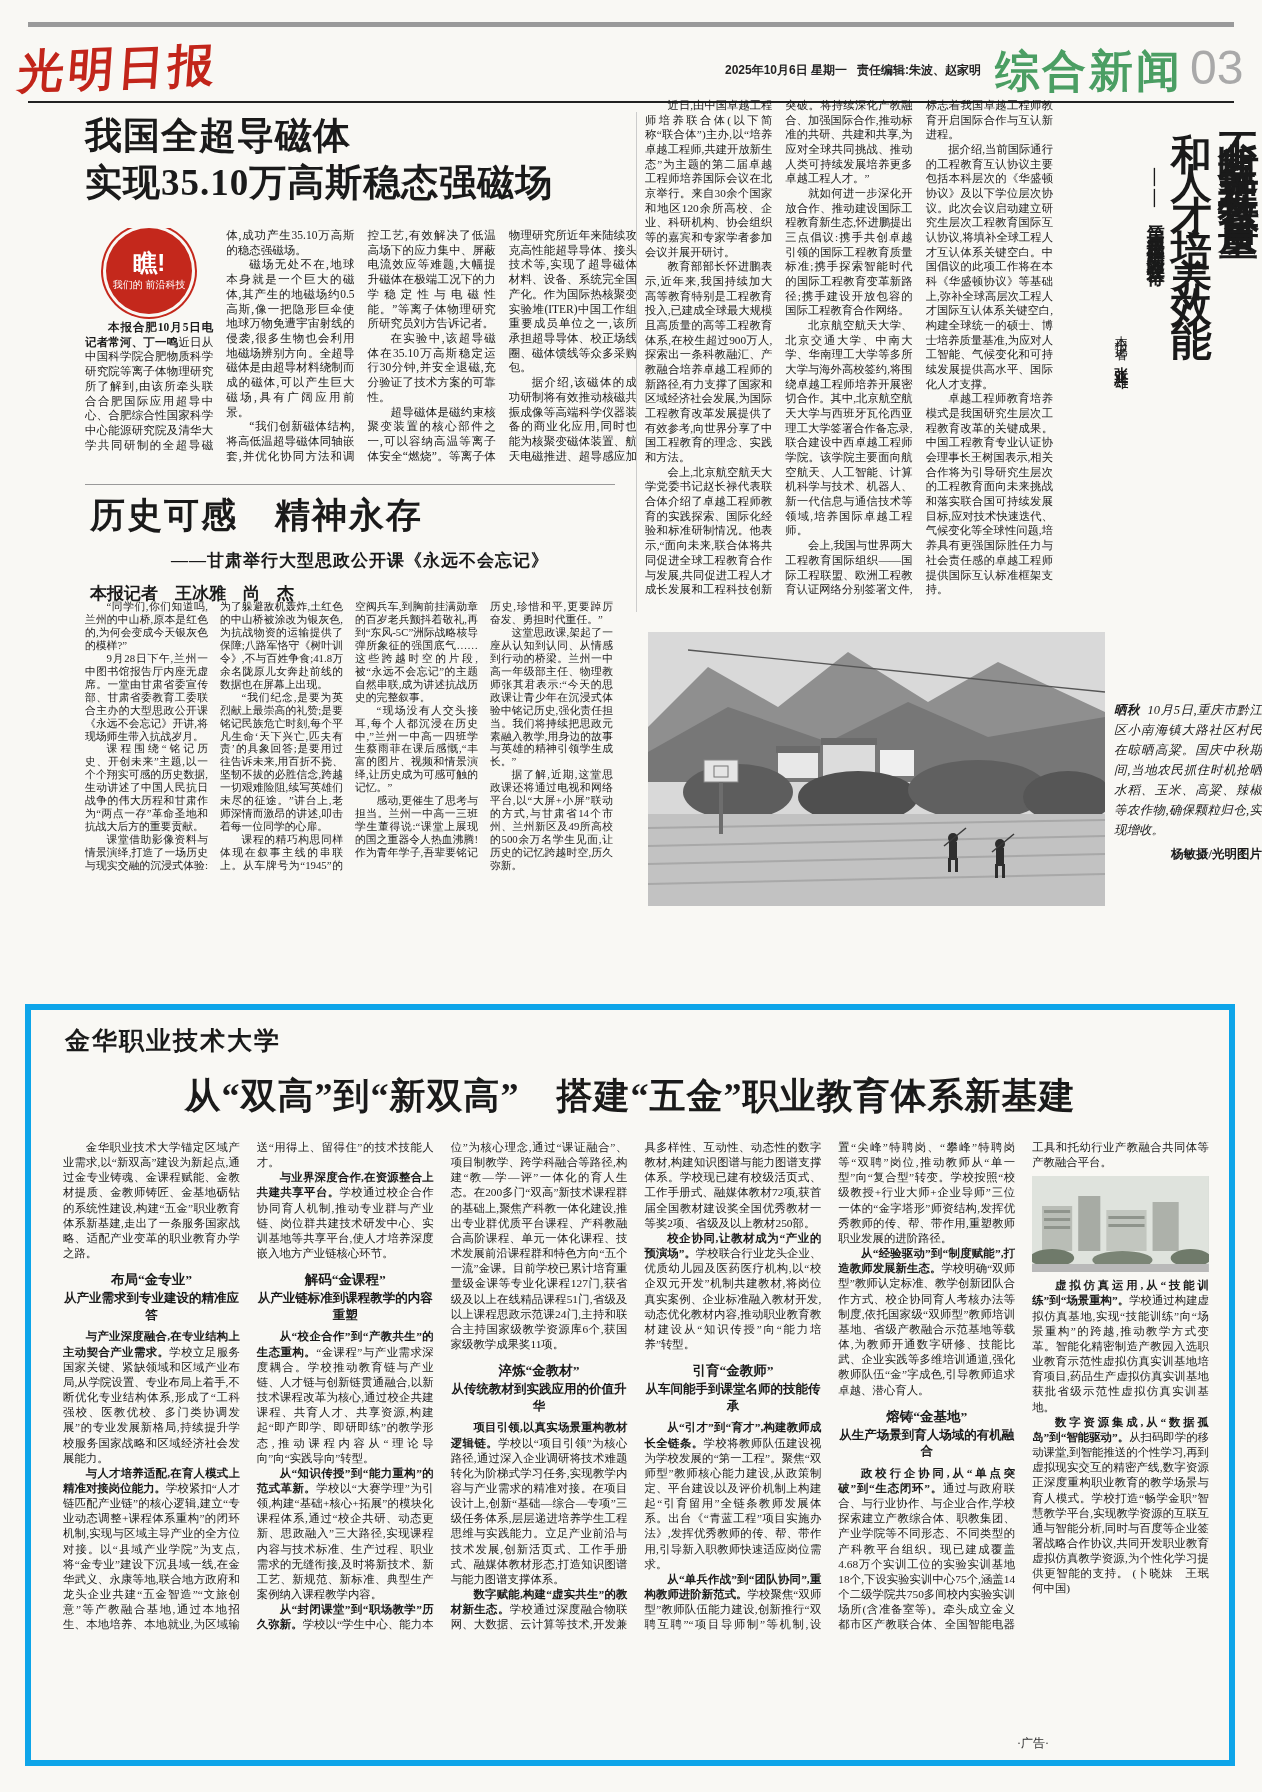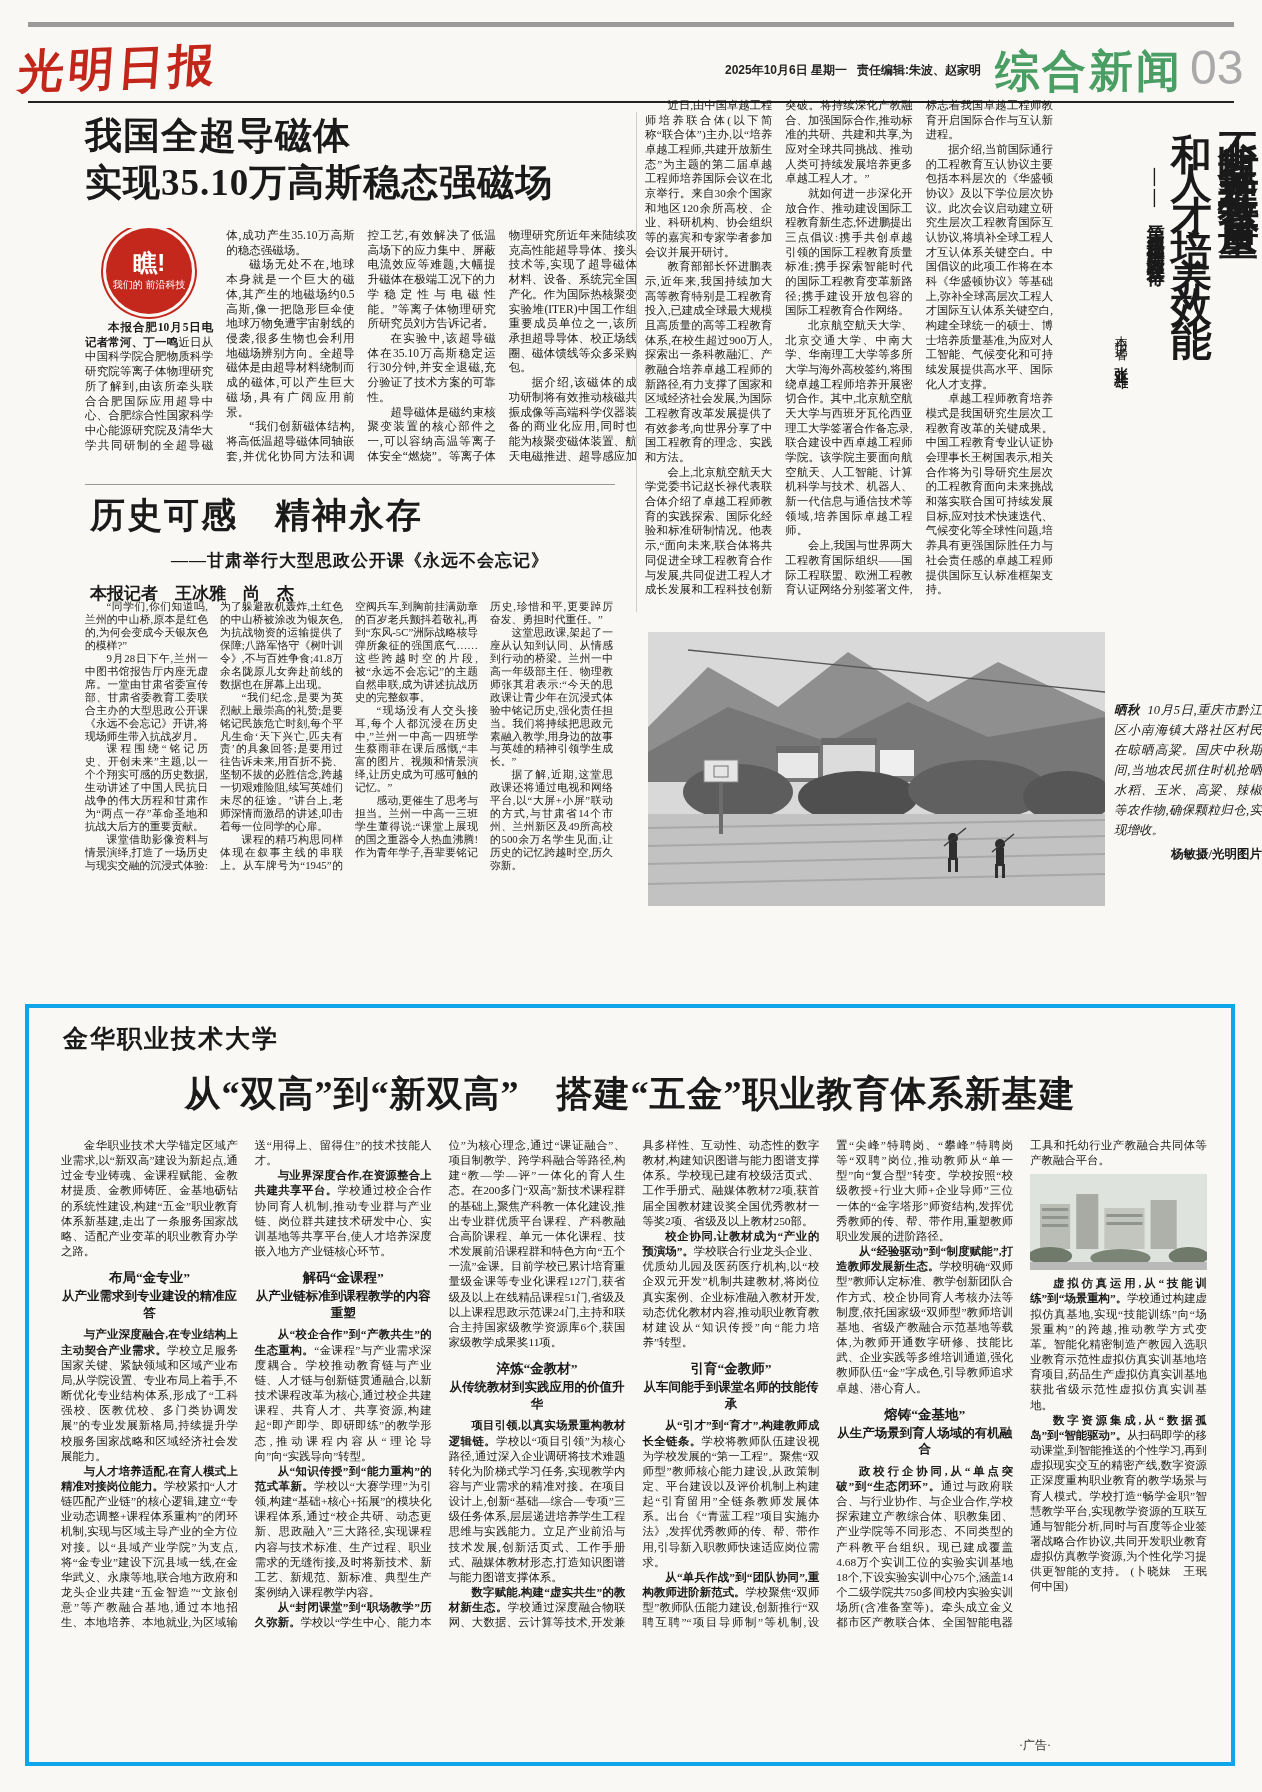--- a/index.html
+++ b/index.html
@@ -52,21 +52,21 @@
   .a3-body{position:absolute;left:85px;top:600px;width:528px;height:306px;overflow:hidden;
            column-count:4;column-gap:12px;font-size:10.8px;line-height:1.2;text-align:justify;}
   
   .photo{position:absolute;left:648px;top:632px;width:457px;height:274px;background:#cfcfcf;
          overflow:hidden;}
   .caption{position:absolute;left:1114px;top:700px;width:148px;font-size:12.5px;line-height:1.6;
            text-align:justify;font-style:italic;}
   .caption .cl{font-weight:bold;}
   .credit{font-style:normal;font-weight:bold;text-align:right;margin-top:4px;font-size:12.5px;}
   
-  .ad{position:absolute;left:25px;top:1004px;width:1210px;height:762px;border:4px solid #0ea5e9;
+  .ad{position:absolute;left:25px;top:1004px;width:1210px;height:762px;border:6px solid #0ea5e9;
       box-sizing:border-box;background:#f9f8f4;}
   .ad-kicker{position:absolute;left:34px;top:14px;font-size:25px;font-weight:bold;
              font-family:"Liberation Sans",sans-serif;letter-spacing:2px;}
   .ad-title{position:absolute;left:0;top:62px;width:100%;text-align:center;font-size:36px;
             font-weight:bold;letter-spacing:1px;}
   .ad-body{position:absolute;left:32px;top:130px;width:1146px;height:598px;overflow:hidden;
            column-count:6;column-gap:17px;font-size:11.4px;line-height:1.33;text-align:justify;}
   .ad-body p{margin:0;text-indent:2em;}
   .ad-h{font-size:13.5px;font-weight:bold;text-align:center;margin:10px 0 1px 0;break-after:avoid;}
   .ad-h2{font-size:12.5px;font-weight:bold;text-align:center;margin:0 0 6px 0;break-after:avoid;}

